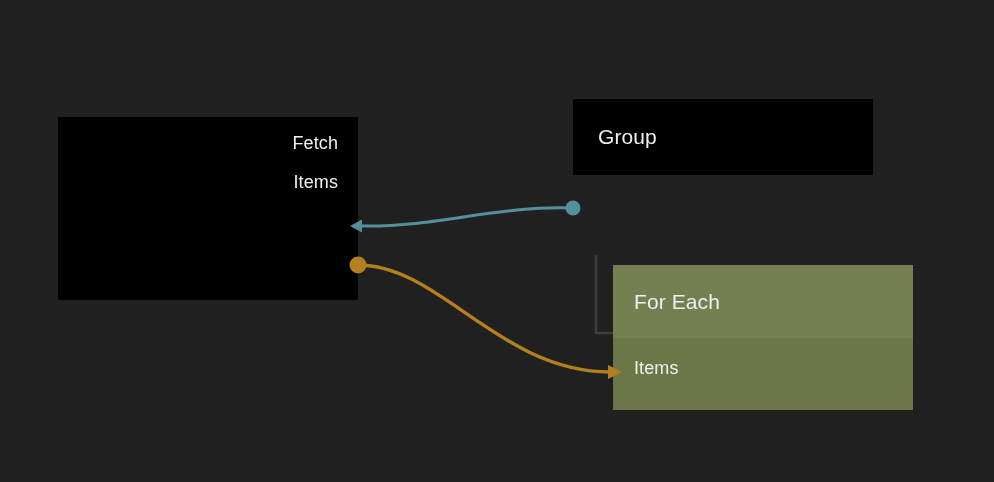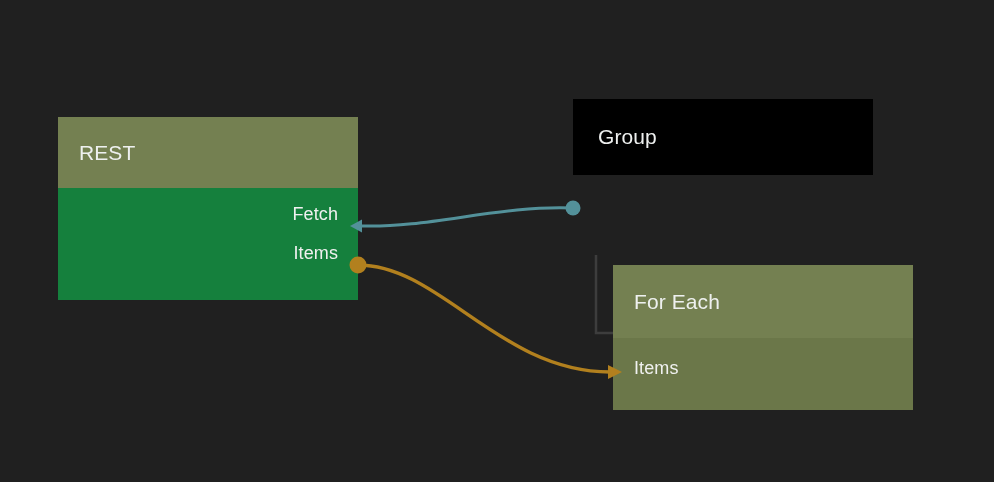--- a/index.html
+++ b/index.html
@@ -60,21 +60,21 @@
     top: 117px;
     width: 300px;
     height: 183px;
   }
   #node-rest .node-header {
     height: 71px;
     background: #748051;
     padding-left: 21px;
   }
   #node-rest .node-body {
-    background: #15803d;
+    background: #000000;
   }
   #node-rest .port-row {
     right: 20px;
     justify-content: flex-end;
   }
   #rest-port-fetch { top: 16px; }
   #rest-port-items { top: 55px; }
 
   
   #node-group {
@@ -139,23 +139,20 @@
     stroke-linecap: butt;
     stroke-linejoin: miter;
   }
 </style>
 </head>
 <body>
 
 <div id="canvas">
 
   <div class="node" id="node-rest">
-    <div class="node-header">
-      <span class="node-title">REST</span>
-    </div>
     <div class="node-body">
       <div class="port-row" id="rest-port-fetch">
         <span class="port-label">Fetch</span>
       </div>
       <div class="port-row" id="rest-port-items">
         <span class="port-label">Items</span>
       </div>
     </div>
   </div>
 

